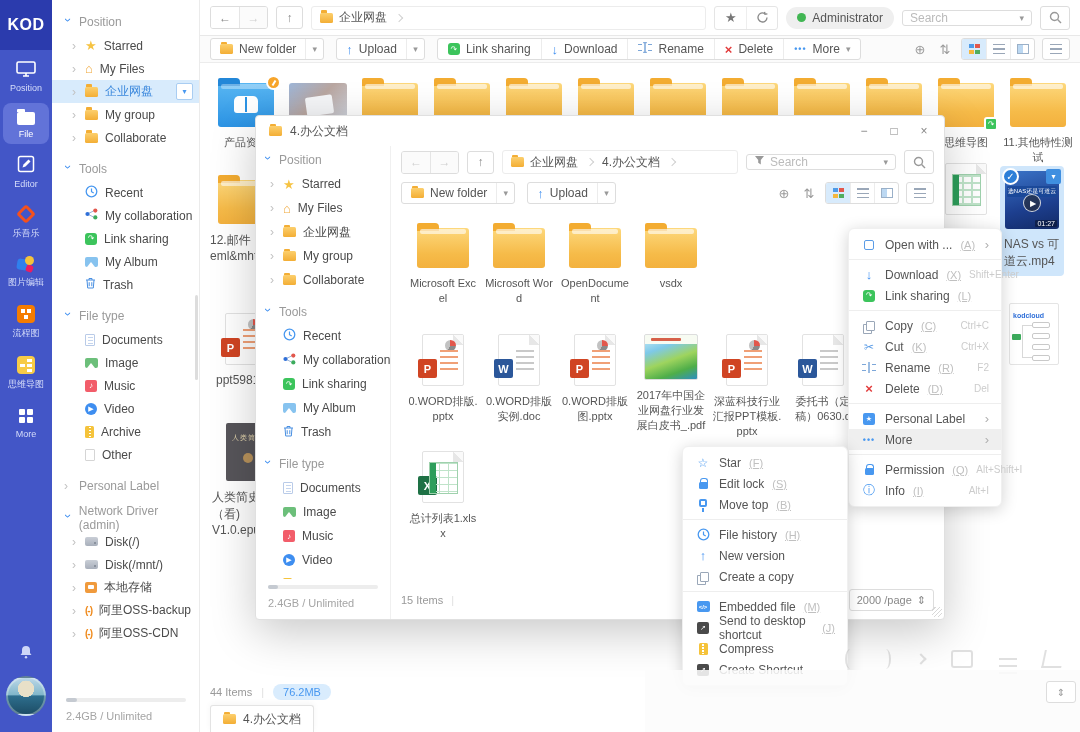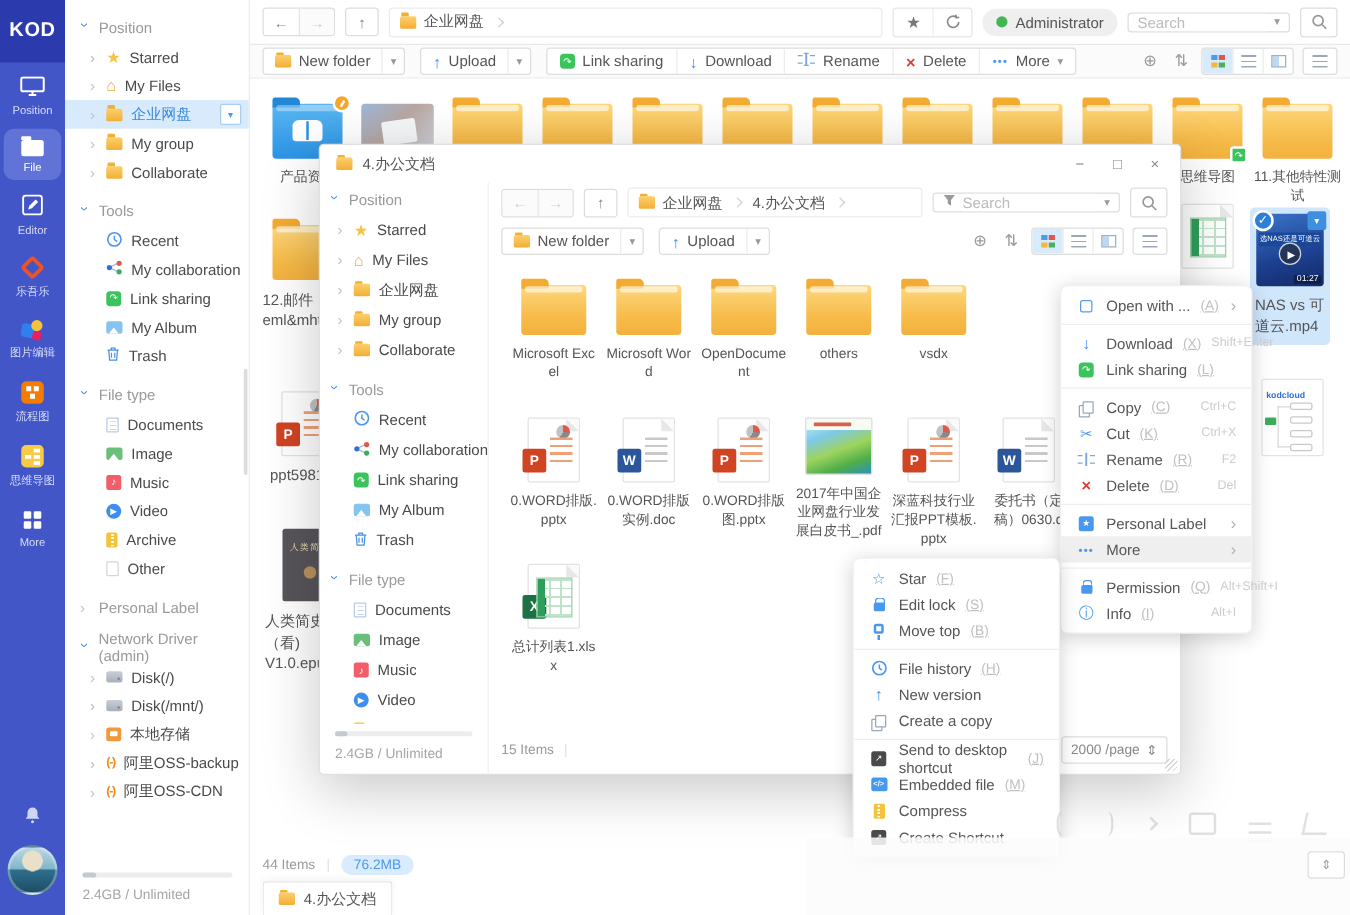--- a/index.html
+++ b/index.html
@@ -794,24 +794,20 @@
               <span class="bf sm"></span>
               <span class="lbl">Microsoft Excel</span>
             </div>
           <div class="gi m">
               <span class="bf sm"></span>
               <span class="lbl">Microsoft Word</span>
             </div>
           <div class="gi m">
               <span class="bf sm"></span>
               <span class="lbl">OpenDocument</span>
-            </div>
-          <div class="gi m">
-              <span class="bf sm"></span>
-              <span class="lbl">others</span>
             </div>
           <div class="gi m">
               <span class="bf sm"></span>
               <span class="lbl">vsdx</span>
             </div>
         </div>
         <div class="mrow" style="top:126px">
           <div class="gi m">
               <span class="pg">
                 <span class="fold"></span>
@@ -1006,31 +1002,31 @@
     </div>
   <div class="mi">
       <span class="mic">
         <span class="cpic"></span>
       </span>
       <span>Create a copy</span>
     </div>
   <div class="msep"></div>
   <div class="mi">
       <span class="mic">
+        <span class="emb">&lt;/&gt;</span>
+      </span>
+      <span>Embedded file</span>
+      <span class="hint">(M)</span>
+    </div>
+  <div class="mi">
+      <span class="mic">
         <span class="dsk">↗</span>
       </span>
       <span>Send to desktop shortcut</span>
       <span class="hint">(J)</span>
-    </div>
-  <div class="mi">
-      <span class="mic">
-        <span class="emb">&lt;/&gt;</span>
-      </span>
-      <span>Embedded file</span>
-      <span class="hint">(M)</span>
     </div>
   <div class="mi">
       <span class="mic">
         <span class="i-zip"></span>
       </span>
       <span>Compress</span>
     </div>
   <div class="mi">
       <span class="mic">
         <span class="dsk">↗</span>

